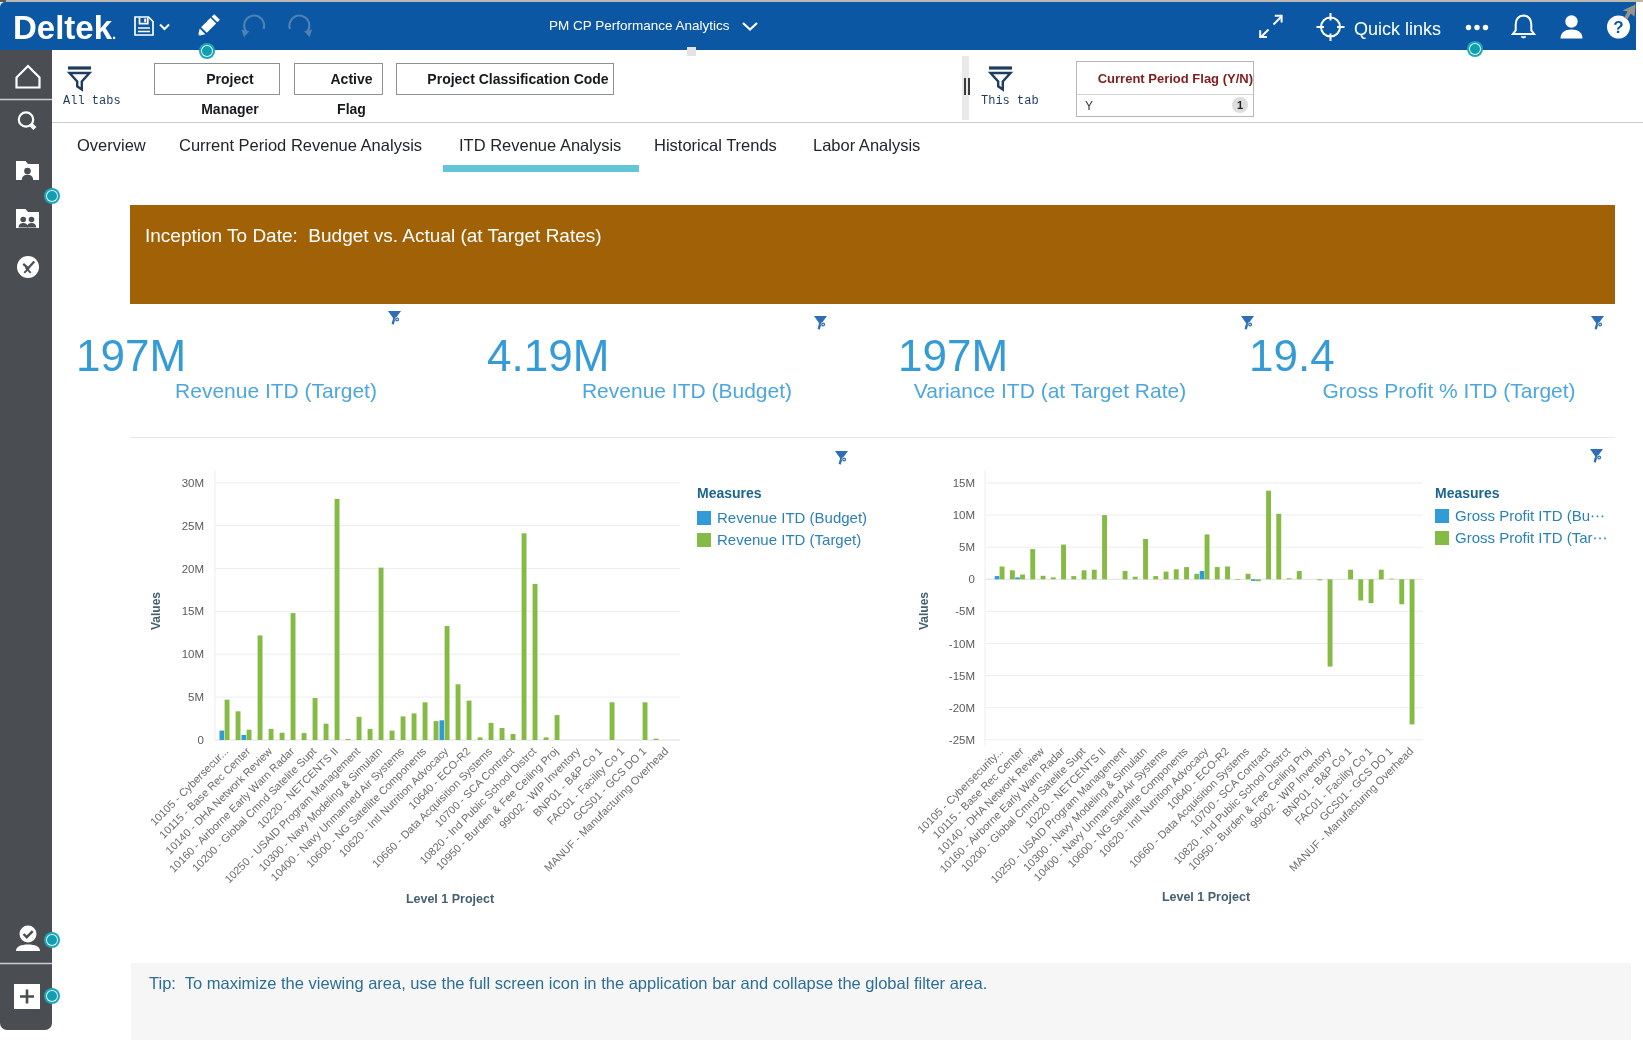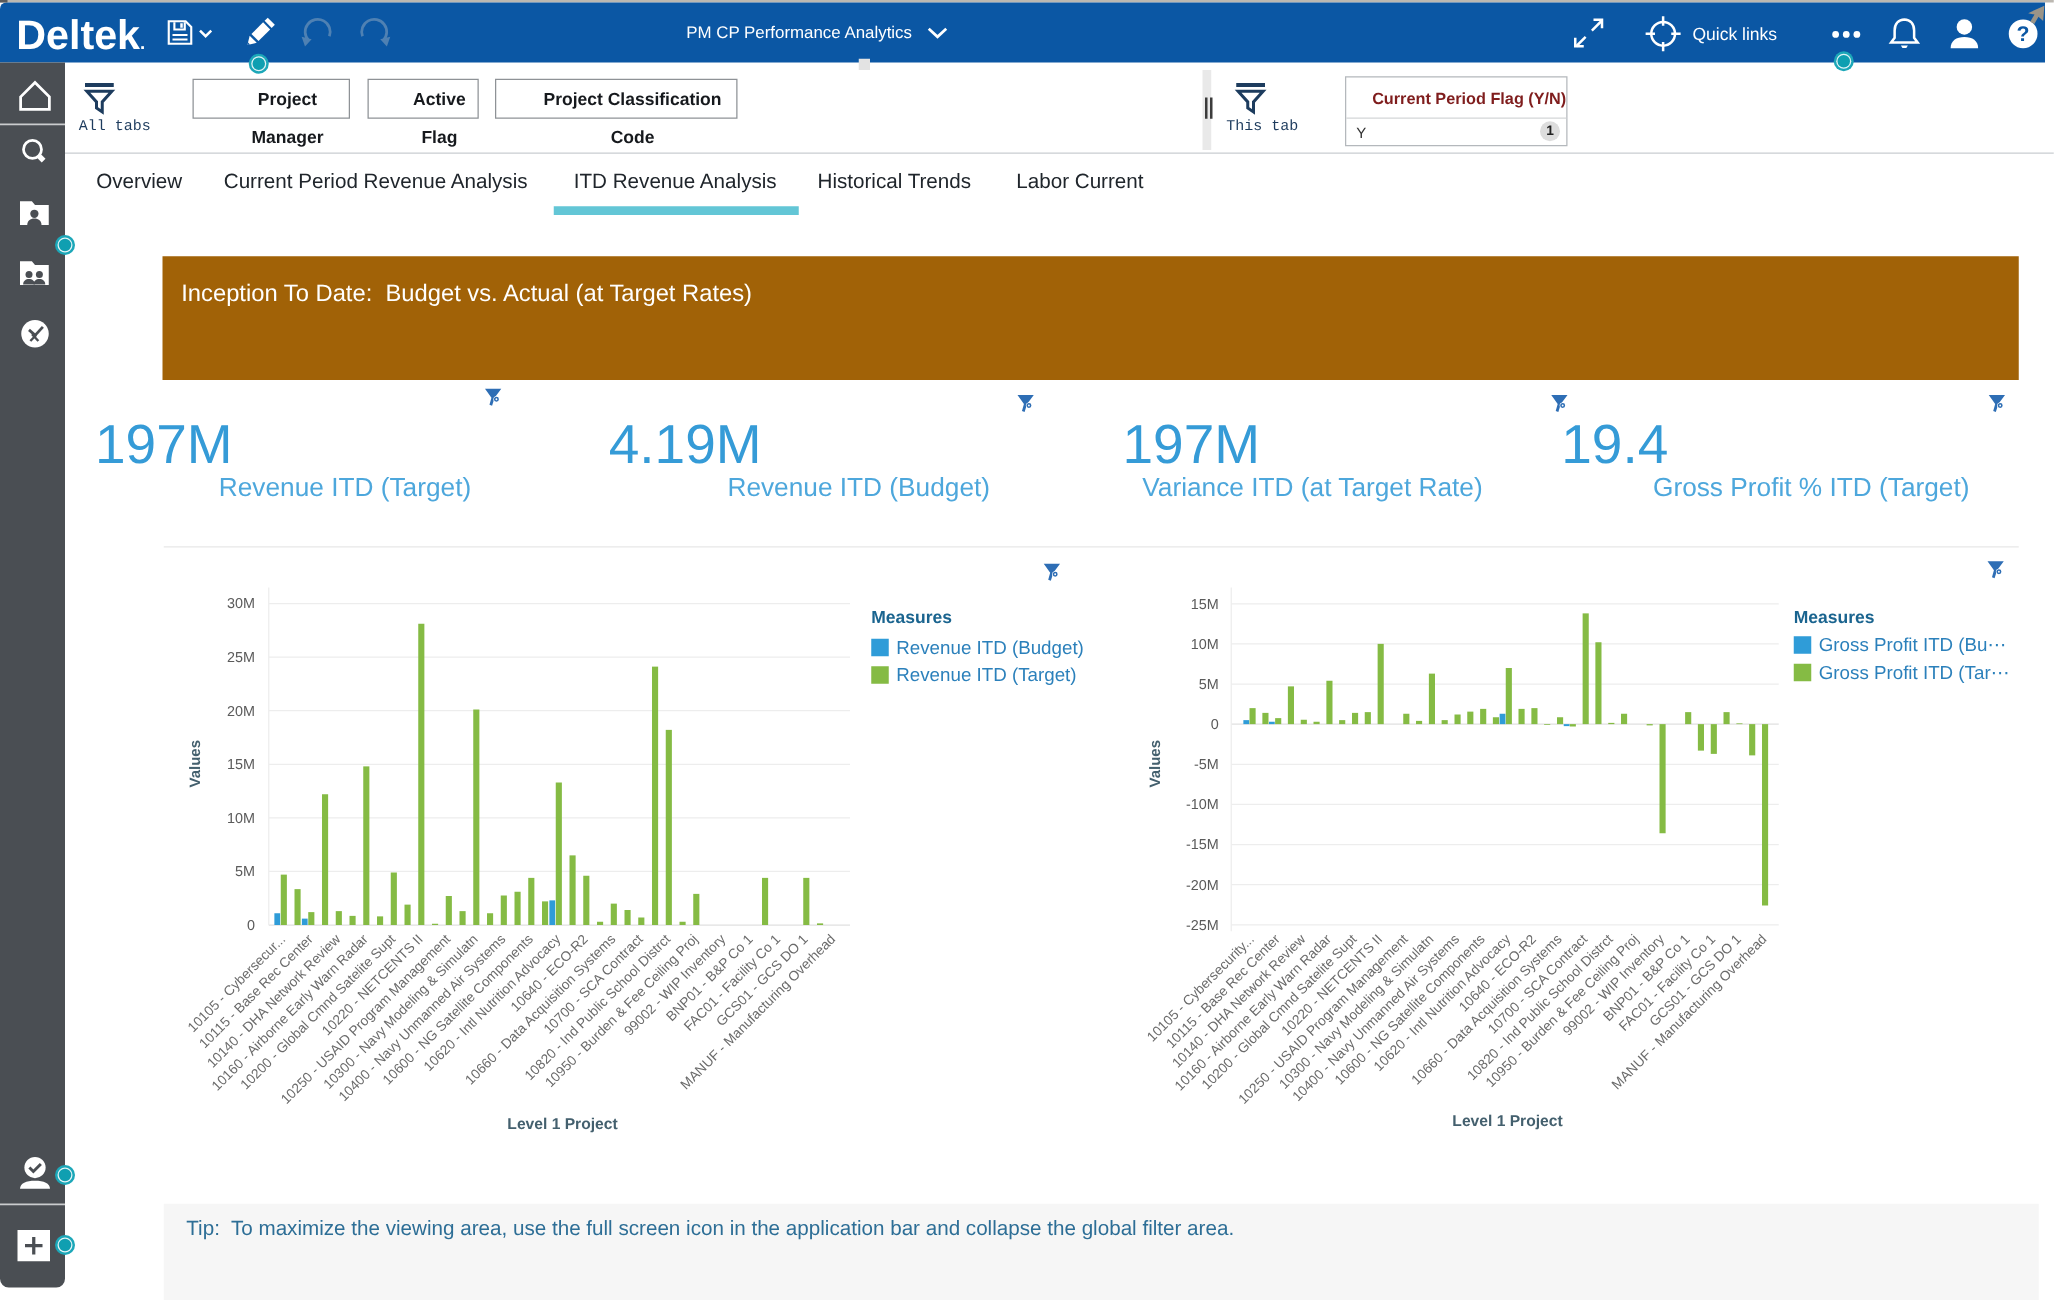--- a/index.html
+++ b/index.html
@@ -4,21 +4,21 @@
 <style>
 * { margin:0; padding:0; box-sizing:border-box; }
 html,body { width:1643px; height:1040px; overflow:hidden; background:#fff;
   font-family:"Liberation Sans", sans-serif; }
 .abs { position:absolute; }
 #topstrip { left:0; top:0; width:1643px; height:2px; background:#bcb8b1; }
 #hdr { left:0; top:2px; width:1636px; height:48px; background:#0b57a4; border-radius:5px 0 0 0; }
 #corner { left:0; top:0; width:6px; height:2px; background:#595a5c; }
 #logo { left:13px; top:8.5px; color:#fff; font-size:33px; font-weight:bold; letter-spacing:0px; }
 #hdrtitle { left:549px; top:17.5px; color:#fff; font-size:13.5px; }
-#quicklinks { left:1354px; top:19px; color:#fff; font-size:14px; }
+#quicklinks { left:1354px; top:19px; color:#fff; font-size:18px; }
 #sidebar { left:0; top:50px; width:52px; height:980px; background:#4a4e53; border-radius:0 0 7px 7px; }
 .tealdot { position:absolute; width:16px; height:16px; border-radius:50%; background:#1ca7b8; }
 .tealdot::after { content:""; position:absolute; left:2px; top:2px; width:12px; height:12px;
   border-radius:50%; background:#0f9fb1; border:1.6px solid rgba(255,255,255,0.88); box-sizing:border-box; }
 #filtersep { left:52px; top:122px; width:1591px; height:1px; background:#c9cdd1; }
 .fbtn { position:absolute; top:63px; height:32px; border:1px solid #8e9296; background:#fff;
   font-size:14px; font-weight:bold; color:#16191d; text-align:center; line-height:30px;padding-left:26px; }
 .ftxt { position:absolute; font-size:12px; color:#1d3b5d;font-family:Liberation Mono, monospace; }
 .tab { position:absolute; top:136px; font-size:16.5px; color:#20262c; }
 #tabline { left:443px; top:165px; width:196px; height:7px; background:#63c6d6; }
@@ -35,40 +35,40 @@
 <body>
 <div class="abs" id="topstrip"></div>
 <div class="abs" id="hdr"></div>
 <div class="abs" id="corner"></div>
 <div class="abs" id="logo">Deltek<span style="font-size:15px">.</span></div>
 <div class="abs" id="hdrtitle">PM CP Performance Analytics</div>
 <div class="abs" id="quicklinks">Quick links</div>
 <div class="abs" id="sidebar"></div>
 <div class="fbtn" style="left:154px; width:126px;">Project Manager</div>
 <div class="fbtn" style="left:294px; width:89px;">Active Flag</div>
-<div class="fbtn" style="left:396px; width:194px;">Project Classification Code</div>
+<div class="fbtn" style="left:396px; width:218px;">Project Classification Code</div>
 <div class="ftxt" style="left:63px; top:94px;">All tabs</div>
 <div class="ftxt" style="left:981px; top:94px;">This tab</div>
 <div class="abs" style="left:962px; top:56px; width:7px; height:64px; background:#e9e9e9;"></div>
 <div class="abs" style="left:963.5px; top:78px; width:2px; height:17px; background:#3c3c3c;"></div>
 <div class="abs" style="left:967.5px; top:78px; width:2px; height:17px; background:#3c3c3c;"></div>
 <div class="abs" style="left:687px; top:47px; width:9px; height:9px; background:#e3e3e3;"></div>
 <div class="abs" style="left:1076px; top:61px; width:178px; height:56px; border:1px solid #b4b8bc; background:#fff;">
   <div style="height:33px; border-bottom:1px solid #d4d6d8; text-align:right; font-weight:bold; font-size:13px; line-height:33px; color:#7f1d1d;">Current Period Flag (Y/N)</div>
   <div style="position:relative; height:21px;">
     <span style="position:absolute; left:8px; top:4px; font-size:12px; color:#333;">Y</span>
     <span style="position:absolute; right:5px; top:2px; width:16px; height:16px; background:#ddd; border-radius:50%; font-size:11px; font-weight:bold; text-align:center; line-height:16px; color:#222;">1</span>
   </div>
 </div>
 <div class="abs" id="filtersep"></div>
 <div class="tab" style="left:77px;">Overview</div>
 <div class="tab" style="left:179px;">Current Period Revenue Analysis</div>
 <div class="tab" style="left:459px;">ITD Revenue Analysis</div>
 <div class="tab" style="left:654px;">Historical Trends</div>
-<div class="tab" style="left:813px;">Labor Current</div>
+<div class="tab" style="left:813px;">Labor Analysis</div>
 <div class="abs" id="tabline"></div>
 <div class="abs" id="banner">
     <div>Inception To Date:&nbsp; Budget vs. Actual (at Target Rates)</div>
   </div>
 <div class="kpinum" style="left:76px;">197M</div>
 <div class="kpilab" style="left:56px;">Revenue ITD (Target)</div>
 <div class="kpinum" style="left:487px;">4.19M</div>
 <div class="kpilab" style="left:467px;">Revenue ITD (Budget)</div>
 <div class="kpinum" style="left:898px;">197M</div>
 <div class="kpilab" style="left:830px;">Variance ITD (at Target Rate)</div>

